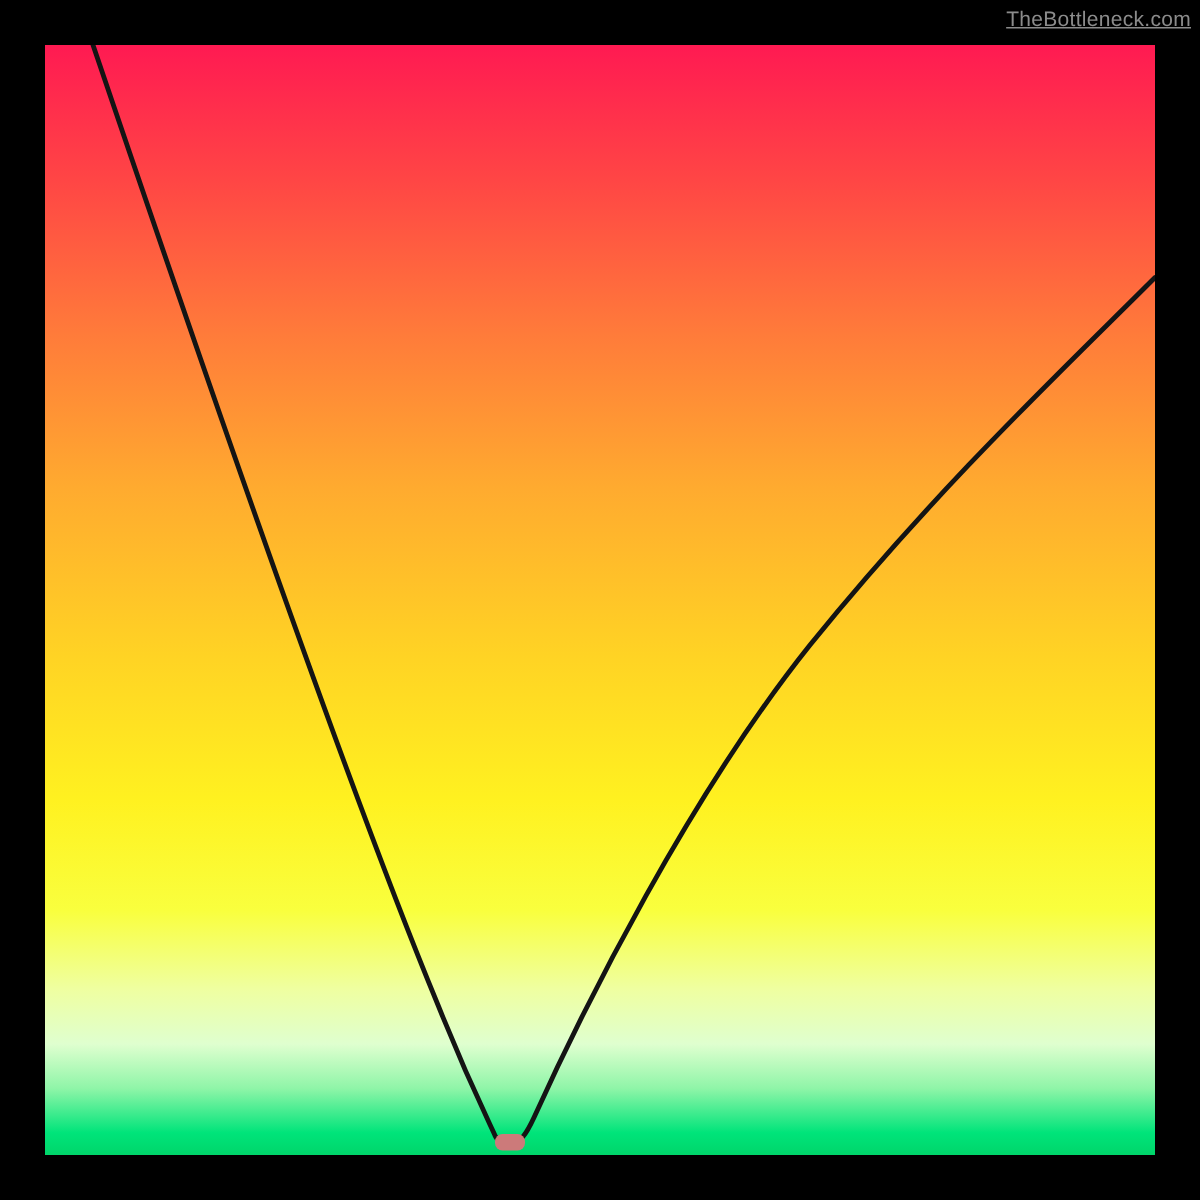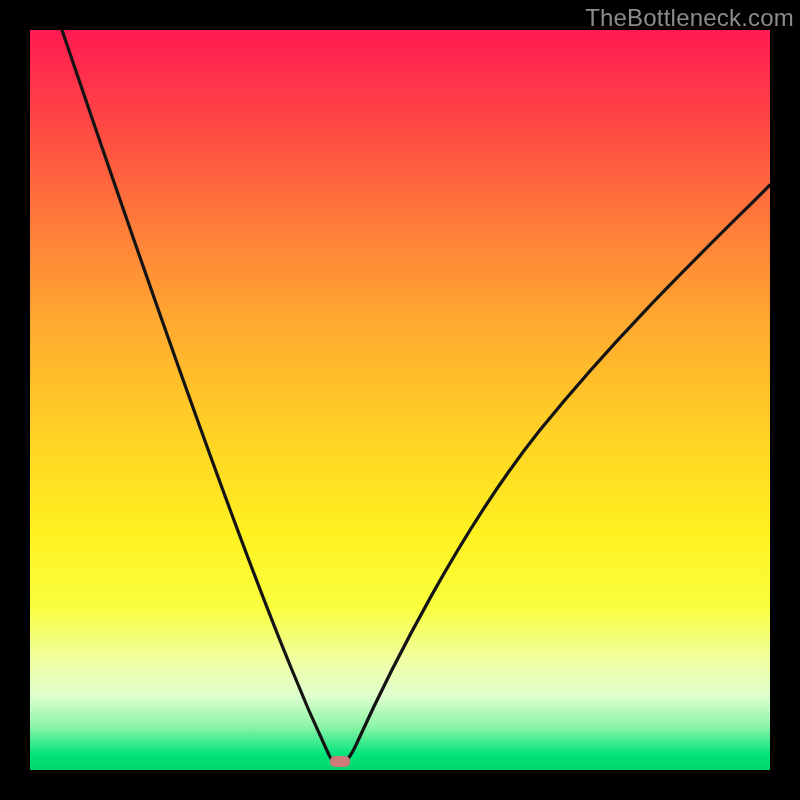--- a/index.html
+++ b/index.html
@@ -52,24 +52,25 @@
     width: 20px;
     height: 11px;
     background: #cc7a7a;
     border-radius: 5px;
   }
   .watermark {
     position: absolute;
     top: 4px;
     right: 6px;
     color: #8b8b8b;
-    font-size: 24px;
+    font-size: 14px;
     font-weight: 500;
     letter-spacing: 0.2px;
     user-select: none;
+    text-decoration: underline;
   }
 </style>
 </head>
 <body>
 
 <div class="frame">
 
   <div class="plot">
 
     <svg class="curve" viewBox="0 0 740 740" preserveAspectRatio="none">

